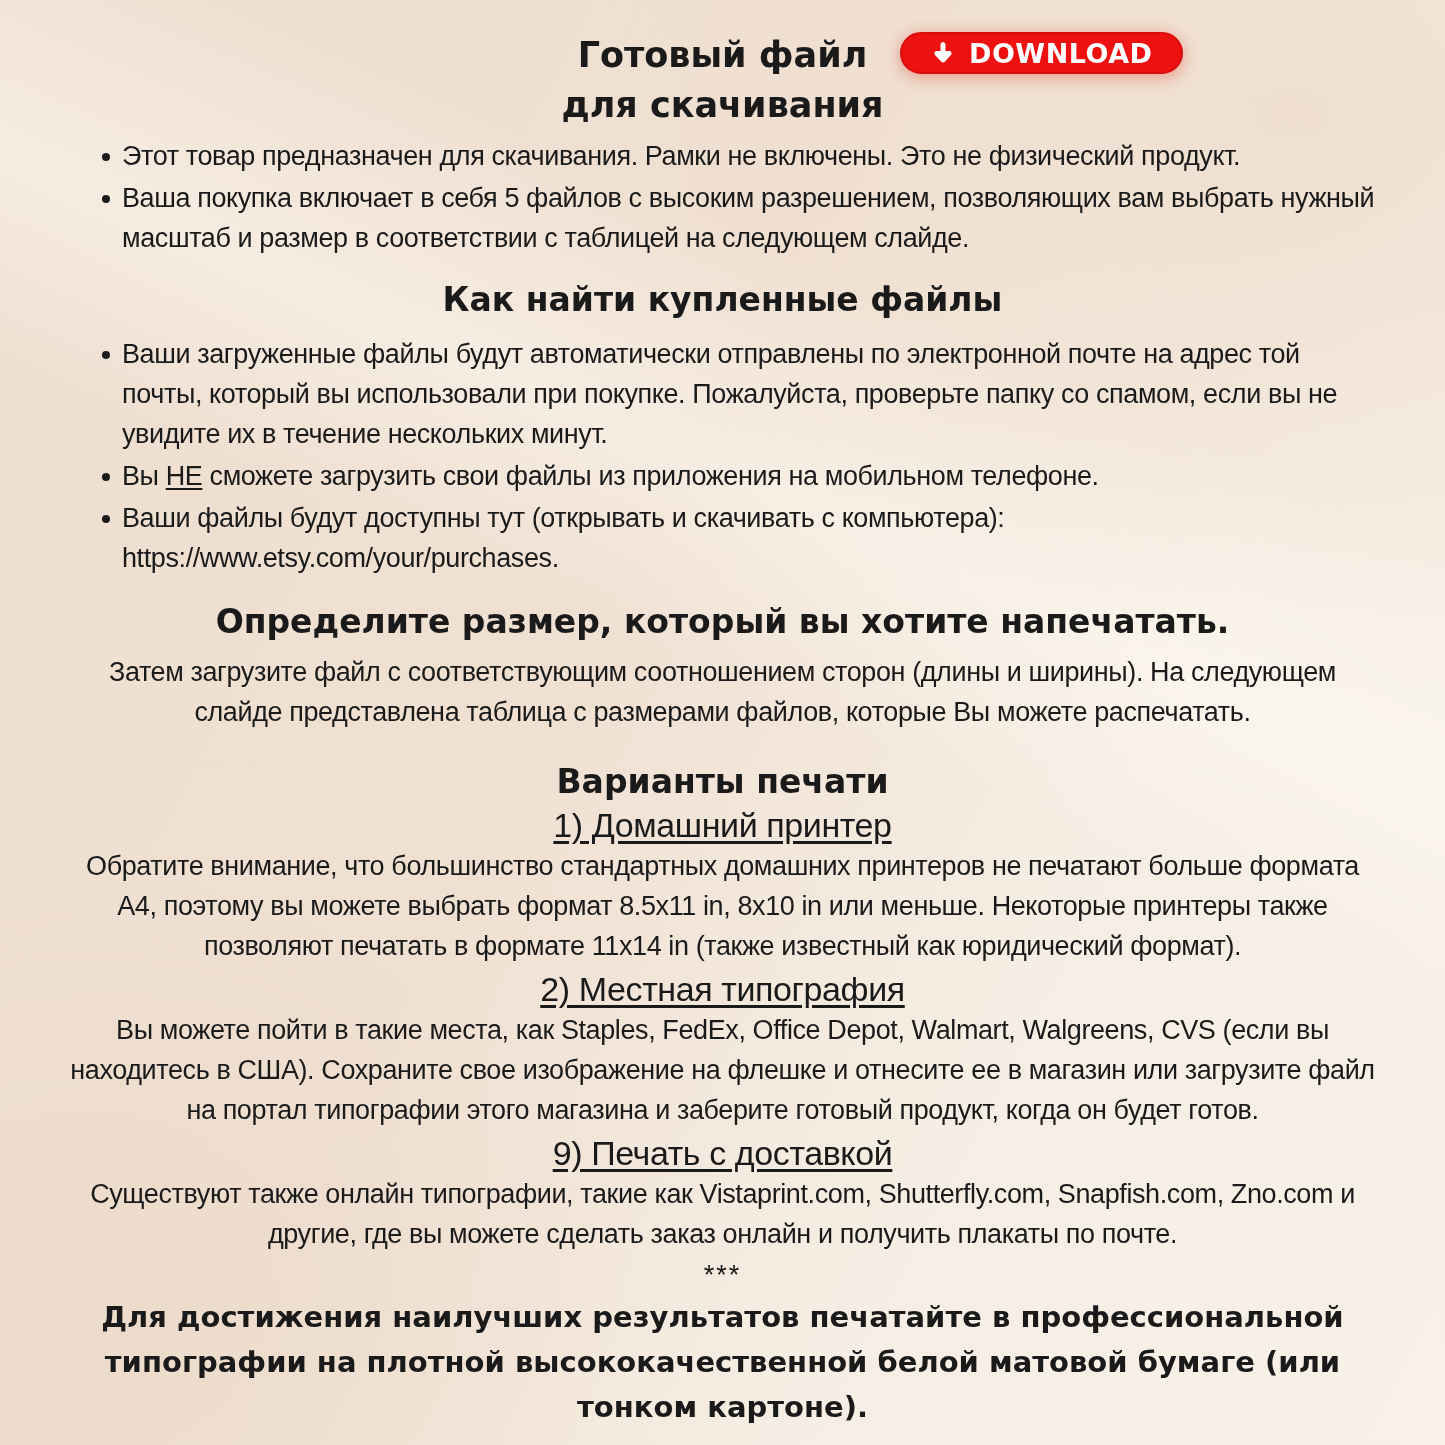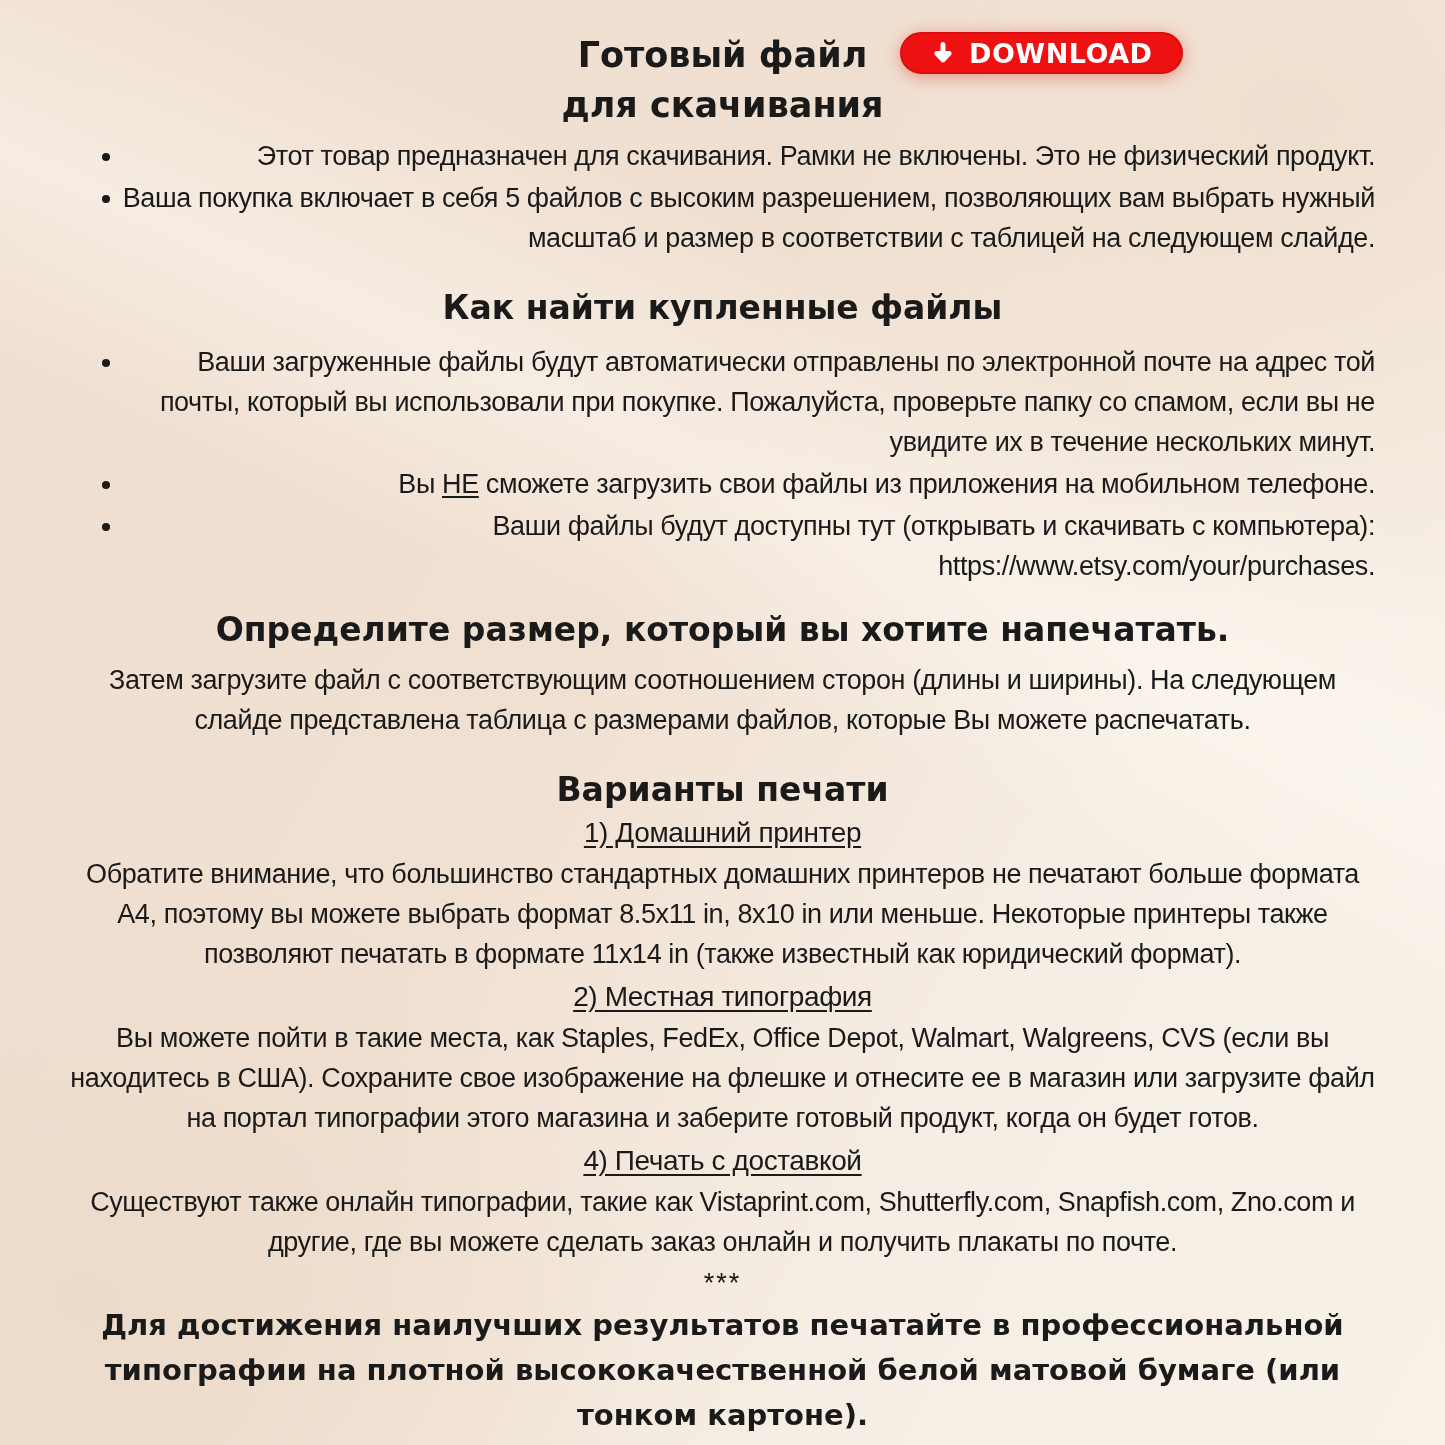--- a/index.html
+++ b/index.html
@@ -25,37 +25,37 @@
     background:#ee1111;color:#ffffff;
     border:2px solid #d90d0d;border-radius:32px;
     padding:0 28px;box-sizing:border-box;
     font-family:"DejaVu Sans",sans-serif;font-weight:700;font-size:27px;letter-spacing:.5px;
     box-shadow:0 3px 16px rgba(215,55,40,.45);
     cursor:pointer;white-space:nowrap;
   }
   .download-btn svg{display:block;}
   .bullets{
     list-style:none;margin:0;padding:0;
-    font-size:27px;line-height:40px;letter-spacing:-0.4px;text-align:right;
+    font-size:27px;line-height:40px;letter-spacing:-0.4px;
   }
   .bullets li{position:relative;padding-left:52px;margin-bottom:2px;}
   .bullets li::before{
     content:"";position:absolute;left:32px;top:17px;
     width:8px;height:8px;border-radius:50%;background:#1a1a1a;
   }
   .section-heading{
     text-align:center;font-family:"DejaVu Sans",sans-serif;font-weight:700;
     font-size:33px;line-height:44px;margin:0;
   }
-  .mt-find{margin-top:28px;margin-bottom:12px;}
+  .mt-find{margin-top:20px;margin-bottom:12px;}
   .mt-size{margin-top:22px;margin-bottom:8px;}
   .mt-print{margin-top:28px;margin-bottom:2px;}
   .body-text{font-size:27px;line-height:40px;letter-spacing:-0.4px;margin:0;text-align:center;}
   .option-label{
-    display:block;text-align:center;font-size:28px;line-height:38px;letter-spacing:-0.4px;
+    display:block;text-align:center;font-size:34px;line-height:38px;letter-spacing:-0.4px;
     text-decoration:underline;text-underline-offset:4px;margin:2px 0 2px;
   }
   .option-label.sp{margin-top:4px;}
   .option-body{text-align:center;font-size:27px;line-height:40px;letter-spacing:-0.4px;margin:2px 0 0;}
   .separator{text-align:center;font-size:27px;line-height:27px;margin:8px 0 0;letter-spacing:2px;}
   .footer-note{
     text-align:center;font-family:"DejaVu Sans",sans-serif;font-weight:700;
     font-size:29px;line-height:45px;margin:6px 0 0;
   }
   .u{text-decoration:underline;text-underline-offset:3px;}
@@ -110,21 +110,21 @@
     <p class="body-text">Затем загрузите файл с соответствующим соотношением сторон (длины и ширины). На следующем слайде представлена таблица с размерами файлов, которые Вы можете распечатать.</p>
 
     <h2 class="section-heading mt-print">Варианты печати</h2>
 
     <span class="option-label">1) Домашний принтер</span>
     <p class="option-body">Обратите внимание, что большинство стандартных домашних принтеров не печатают больше формата А4, поэтому вы можете выбрать формат 8.5x11 in, 8x10 in или меньше. Некоторые принтеры также позволяют печатать в формате 11x14 in (также известный как юридический формат).</p>
 
     <span class="option-label sp">2) Местная типография</span>
     <p class="option-body">Вы можете пойти в такие места, как Staples, FedEx, Office Depot, Walmart, Walgreens, CVS (если вы находитесь в США). Сохраните свое изображение на флешке и отнесите ее в магазин или загрузите файл на портал типографии этого магазина и заберите готовый продукт, когда он будет готов.</p>
 
-    <span class="option-label sp">4) Печать с доставкой</span>
+    <span class="option-label sp">9) Печать с доставкой</span>
     <p class="option-body">Существуют также онлайн типографии, такие как Vistaprint.com, Shutterfly.com, Snapfish.com, Zno.com и другие, где вы можете сделать заказ онлайн и получить плакаты по почте.</p>
 
     <p class="separator">***</p>
 
     <p class="footer-note">Для достижения наилучших результатов печатайте в профессиональной типографии на плотной высококачественной белой матовой бумаге (или тонком картоне).</p>
 
   </div>
 </div>
 
 </body></html>

